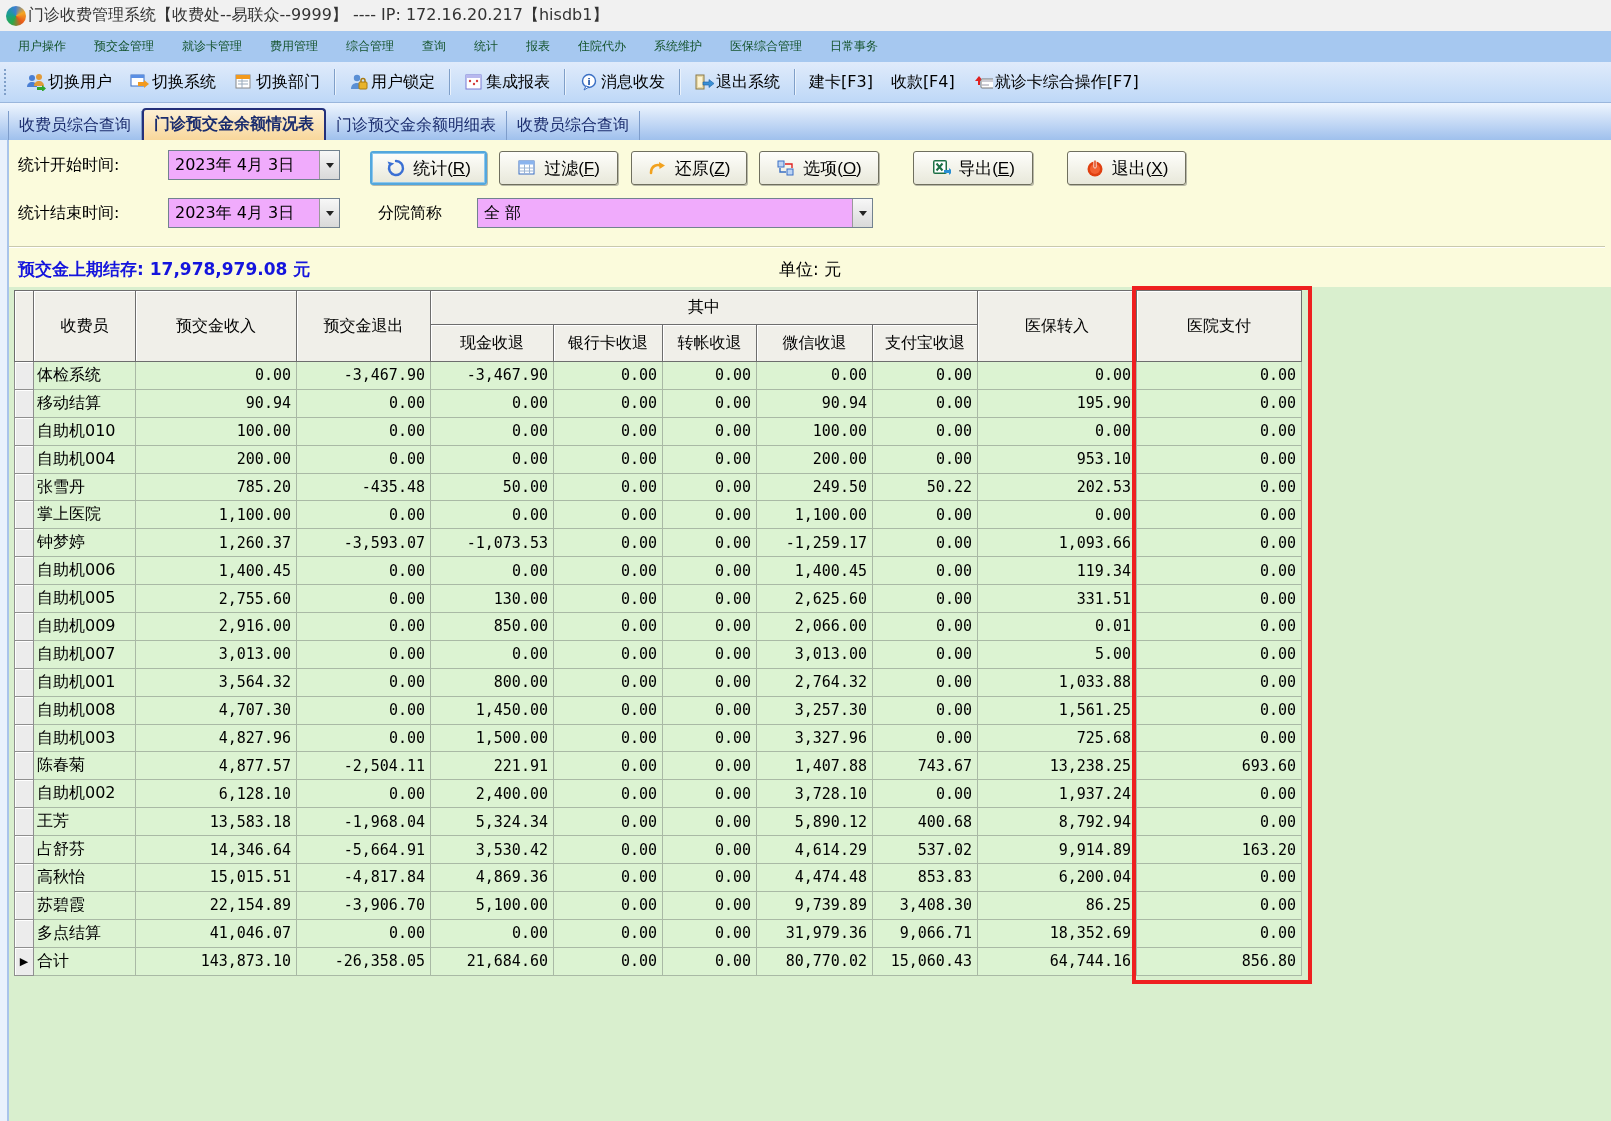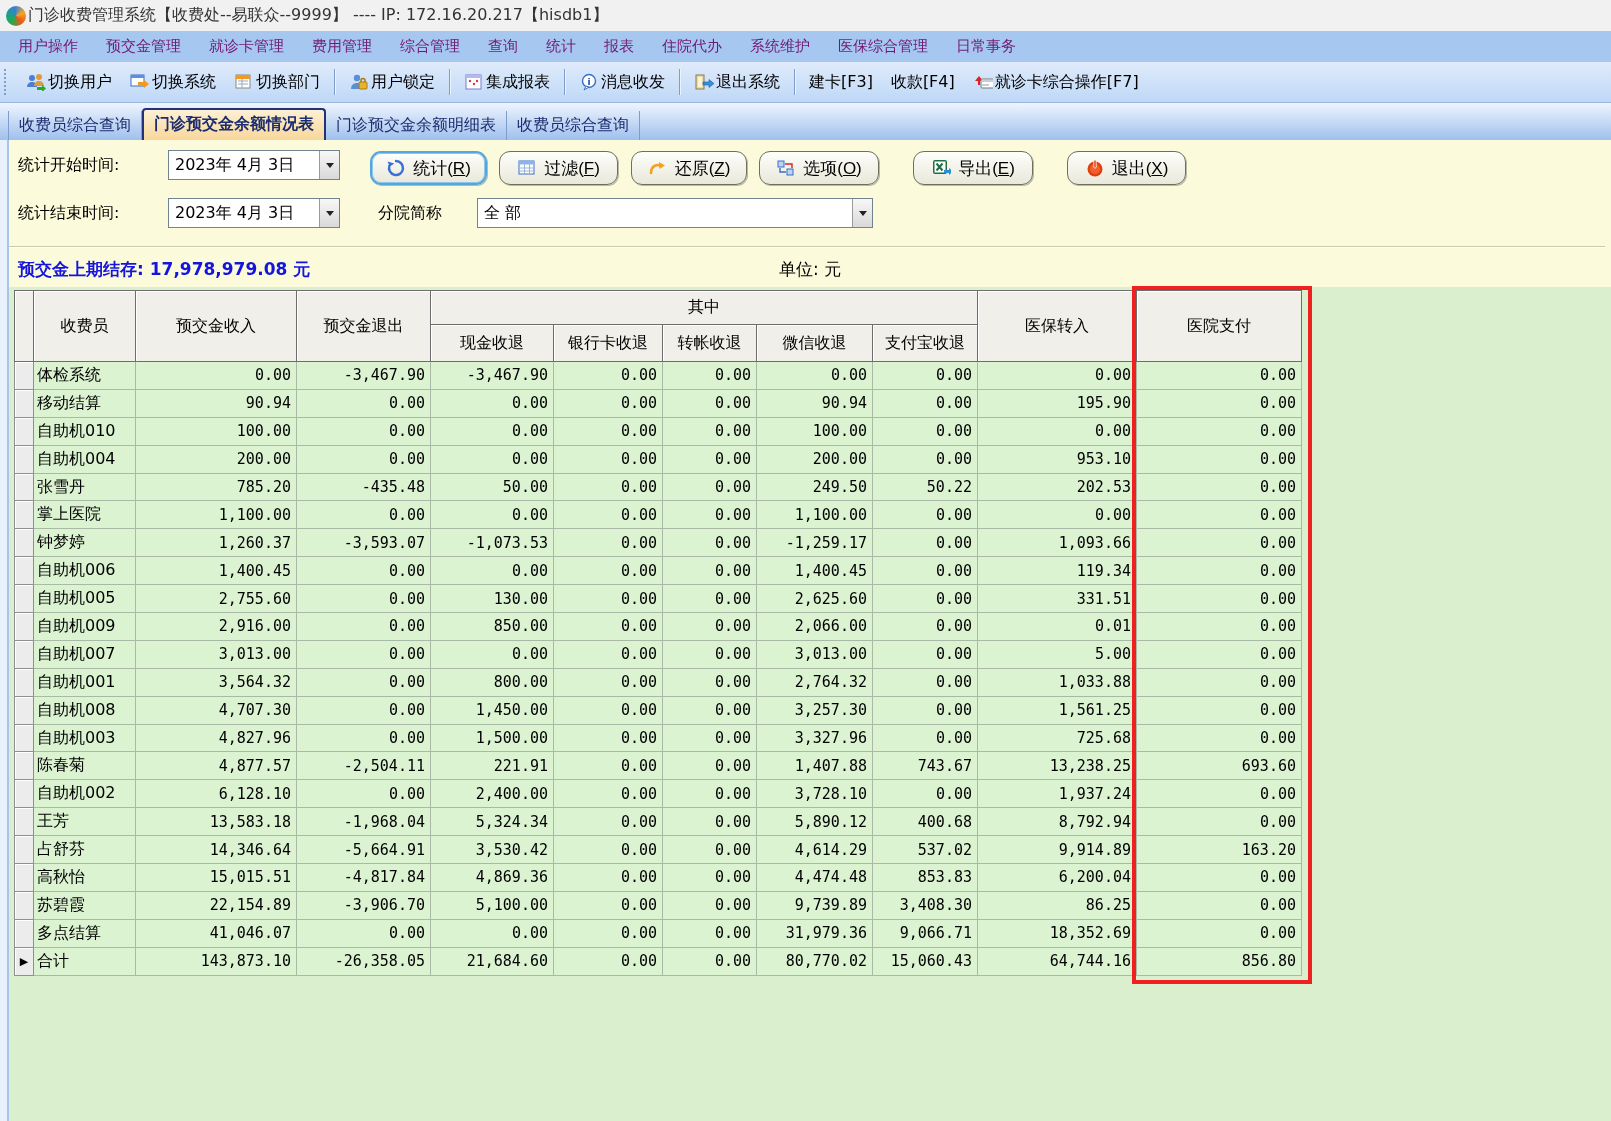--- a/index.html
+++ b/index.html
@@ -10,21 +10,21 @@
   }
   
   .titlebar{position:absolute;left:0;top:0;width:100%;height:31px;background:#f1f1f1;
     display:flex;align-items:center;gap:2px;padding-left:6px;box-sizing:border-box;}
   .app-logo{width:20px;height:20px;border-radius:50%;
     background:conic-gradient(from 210deg,#2ba84a,#1a9e8f,#3a7fd4,#f5a623,#e8591a,#2ba84a);}
   .title-text{font-size:16px;color:#333;}
   
   .menubar{position:absolute;left:0;top:31px;width:100%;height:31px;background:#a6c8f0;
     display:flex;align-items:center;padding-left:4px;box-sizing:border-box;}
-  .menu-item{font-size:15px;color:#701a75;padding:16px 14px;line-height:31px;cursor:default;}
+  .menu-item{font-size:12px;color:#14532d;padding:16px 14px;line-height:31px;cursor:default;}
   
   .toolbar{position:absolute;left:0;top:62px;width:100%;height:41px;
     background:linear-gradient(#e0ebfb,#bed8f7);border-bottom:1px solid #9ab6dc;
     display:flex;align-items:center;gap:10px;padding-left:4px;box-sizing:border-box;}
   .tb-handle{width:4px;height:26px;border-left:2px dotted #7f9fc8;margin-right:2px;}
   .tb-btn{display:inline-flex;align-items:center;gap:2px;font-size:16px;color:#000;
     padding:3px 4px;border-radius:3px;cursor:default;}
   .tb-sep{width:1px;height:26px;background:#7f9fc8;box-shadow:1px 0 0 #eaf2fc;}
   .tb-icon{display:inline-flex;width:20px;height:20px;align-items:center;justify-content:center;}
   
@@ -36,31 +36,31 @@
   .tab:first-child{border-left:1px solid #7e9dcb;}
   .tab.active{background:linear-gradient(#fdf0d4,#f8d79b);border:2px solid #24307a;
     border-bottom:none;border-radius:4px 4px 0 0;font-weight:bold;padding:4px 10px 6px;}
   
   .panel-yellow{position:absolute;left:0;top:140px;width:100%;height:147px;background:#fbfbdc;}
   .panel-green{position:absolute;left:0;top:287px;width:100%;height:834px;background:#d9efce;}
   .left-strip{position:absolute;left:0;top:140px;width:9px;height:981px;background:#e9f1fc;
     border-right:2px solid #a9c4ea;box-sizing:border-box;z-index:3;}
   .flabel{position:absolute;font-size:16px;color:#000;}
   
-  .combo{position:absolute;background:#ffffff;border:1px solid #72828f;box-sizing:border-box;
+  .combo{position:absolute;background:#f0abfc;border:1px solid #72828f;box-sizing:border-box;
     display:flex;align-items:center;}
   .combo .val{flex:1;font-size:16px;padding-left:6px;white-space:nowrap;overflow:hidden;}
   .combo .drop{width:19px;align-self:stretch;background:linear-gradient(#f7f7f7,#d9d9d9);
     border-left:1px solid #9a9a9a;display:flex;align-items:center;justify-content:center;}
   .combo .drop::after{content:"";width:0;height:0;border:4px solid transparent;
     border-top:5px solid #222;margin-top:4px;}
   
   .pbtn-row{position:absolute;left:370px;top:151px;display:flex;align-items:center;}
   .pbtn{height:34px;display:inline-flex;align-items:center;justify-content:center;gap:7px;
-    background:linear-gradient(#fefefb,#e8e8da);border:1px solid #6f6f5e;border-radius:11px;
+    background:linear-gradient(#fefefb,#e8e8da);border:1px solid #6f6f5e;border-radius:3px;
     font-size:17px;color:#000;box-sizing:border-box;box-shadow:1px 1px 0 #b9b9a8;cursor:default;}
   .pbtn.default{border:2px solid #53a7dd;box-shadow:0 0 0 1px #8cc6ec inset,1px 1px 0 #b9b9a8;}
   .p-icon{display:inline-flex;width:20px;height:20px;align-items:center;justify-content:center;}
   .sep-line{position:absolute;left:6px;top:246px;width:1599px;height:0;
     border-top:1px solid #c9c9ad;border-bottom:1px solid #ffffff;}
   
   .summary-blue{position:absolute;left:18px;top:258px;font-size:17px;font-weight:bold;color:#1414dd;}
   .unit-note{position:absolute;left:779px;top:258px;font-size:17px;color:#000;}
   
   table.grid{position:absolute;left:14px;top:290px;border-collapse:collapse;table-layout:fixed;z-index:2;}

